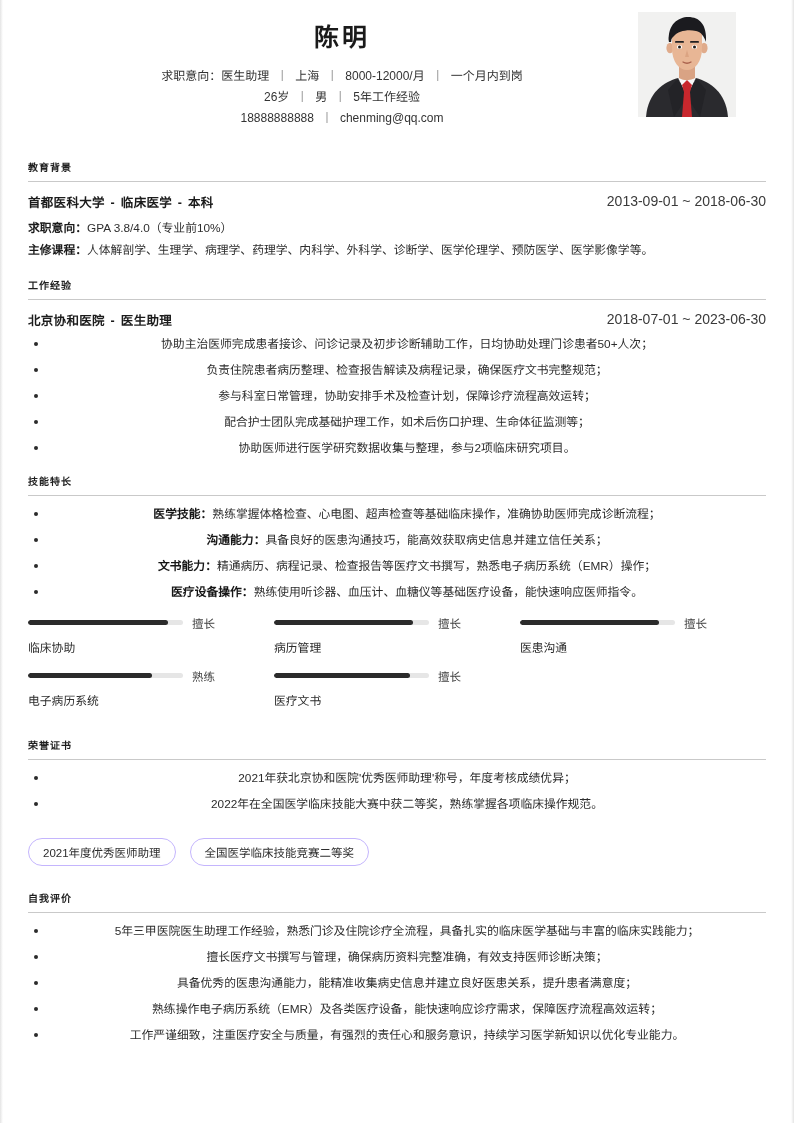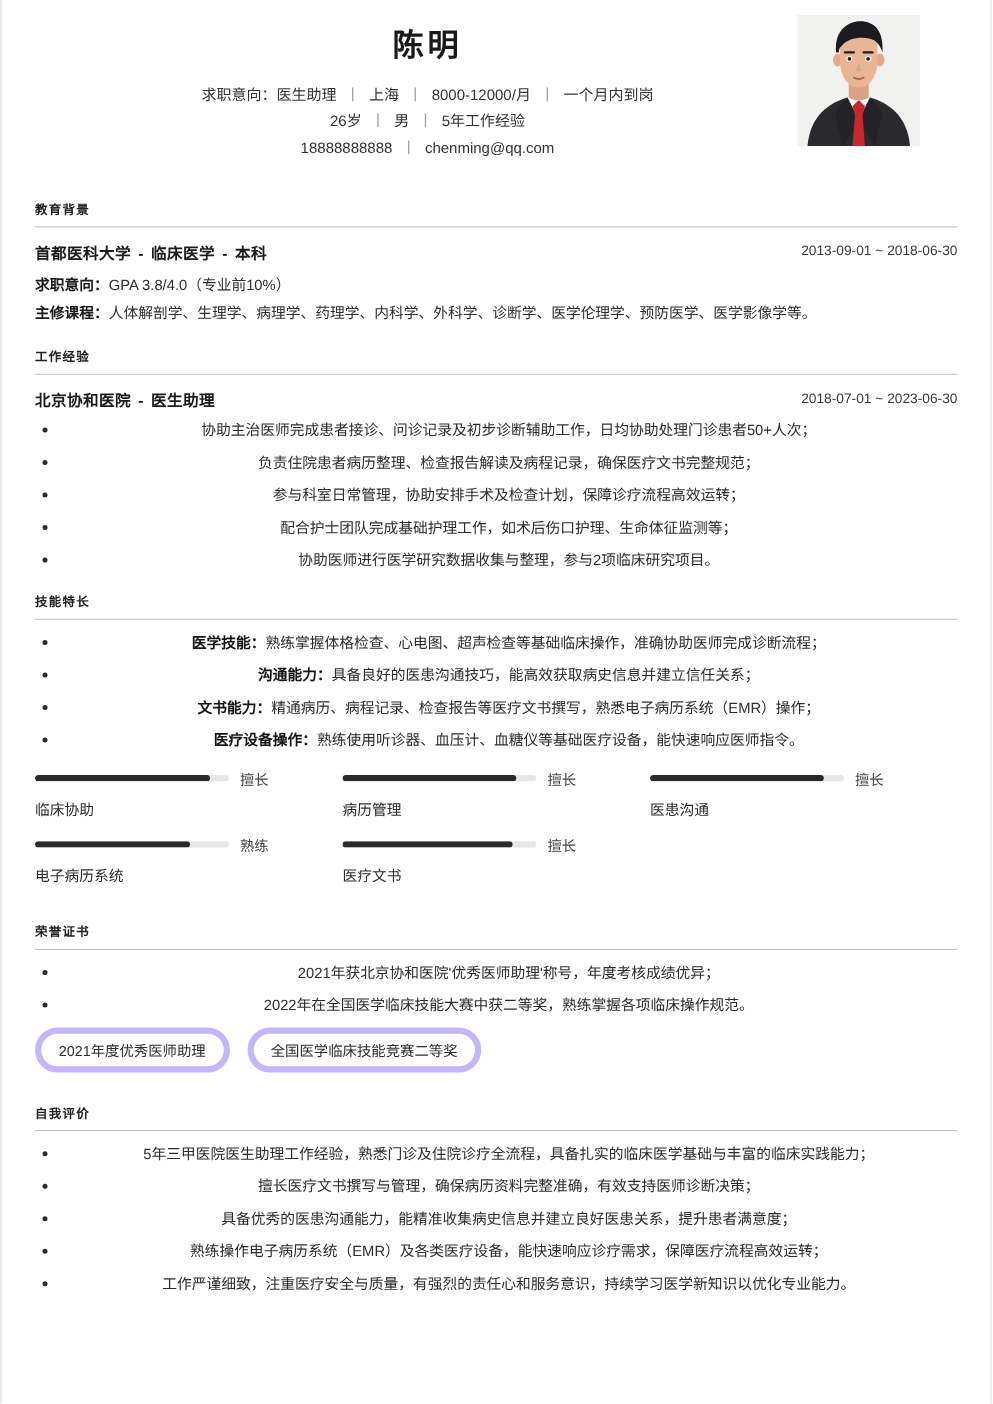--- a/index.html
+++ b/index.html
@@ -98,21 +98,21 @@
   .entry { margin-bottom: 2px; }
   .entry-head {
     display: flex;
     justify-content: space-between;
     align-items: center;
     font-size: 12.5px;
     margin-bottom: 7px;
   }
   .entry-title { font-weight: bold; color: #1b1b1b; letter-spacing: .3px; }
   .entry-title .sep-dash { font-weight: bold; padding: 0 2px; }
-  .entry-date { color: #3a3a3a; font-size: 11px; white-space: nowrap; }
+  .entry-date { color: #3a3a3a; font-size: 14px; white-space: nowrap; }
   .kv {
     font-size: 11.8px;
     color: #2e2e2e;
     line-height: 21px;
     margin-bottom: 1px;
   }
   .kv b { font-weight: bold; color: #1b1b1b; }
 
   ul.bullets {
     list-style: none;
@@ -181,29 +181,30 @@
     margin-top: 7px;
   }
 
   
   .tags {
     display: flex;
     flex-wrap: wrap;
     margin-top: 8px;
   }
   .tag {
-    border: 5px solid #c4b5fd;
+    border: 1px solid #c4b5fd;
     border-radius: 20px;
     padding: 5px 14px;
     font-size: 11.5px;
     color: #2c2c2c;
     margin-right: 14px;
     margin-bottom: 8px;
     background: #ffffff;
     white-space: nowrap;
+    margin-top: 16px;
   }
 </style>
 </head>
 <body>
 
 <div class="page">
   <div class="inner">
 
     <div class="header">
       <div class="header-center">

